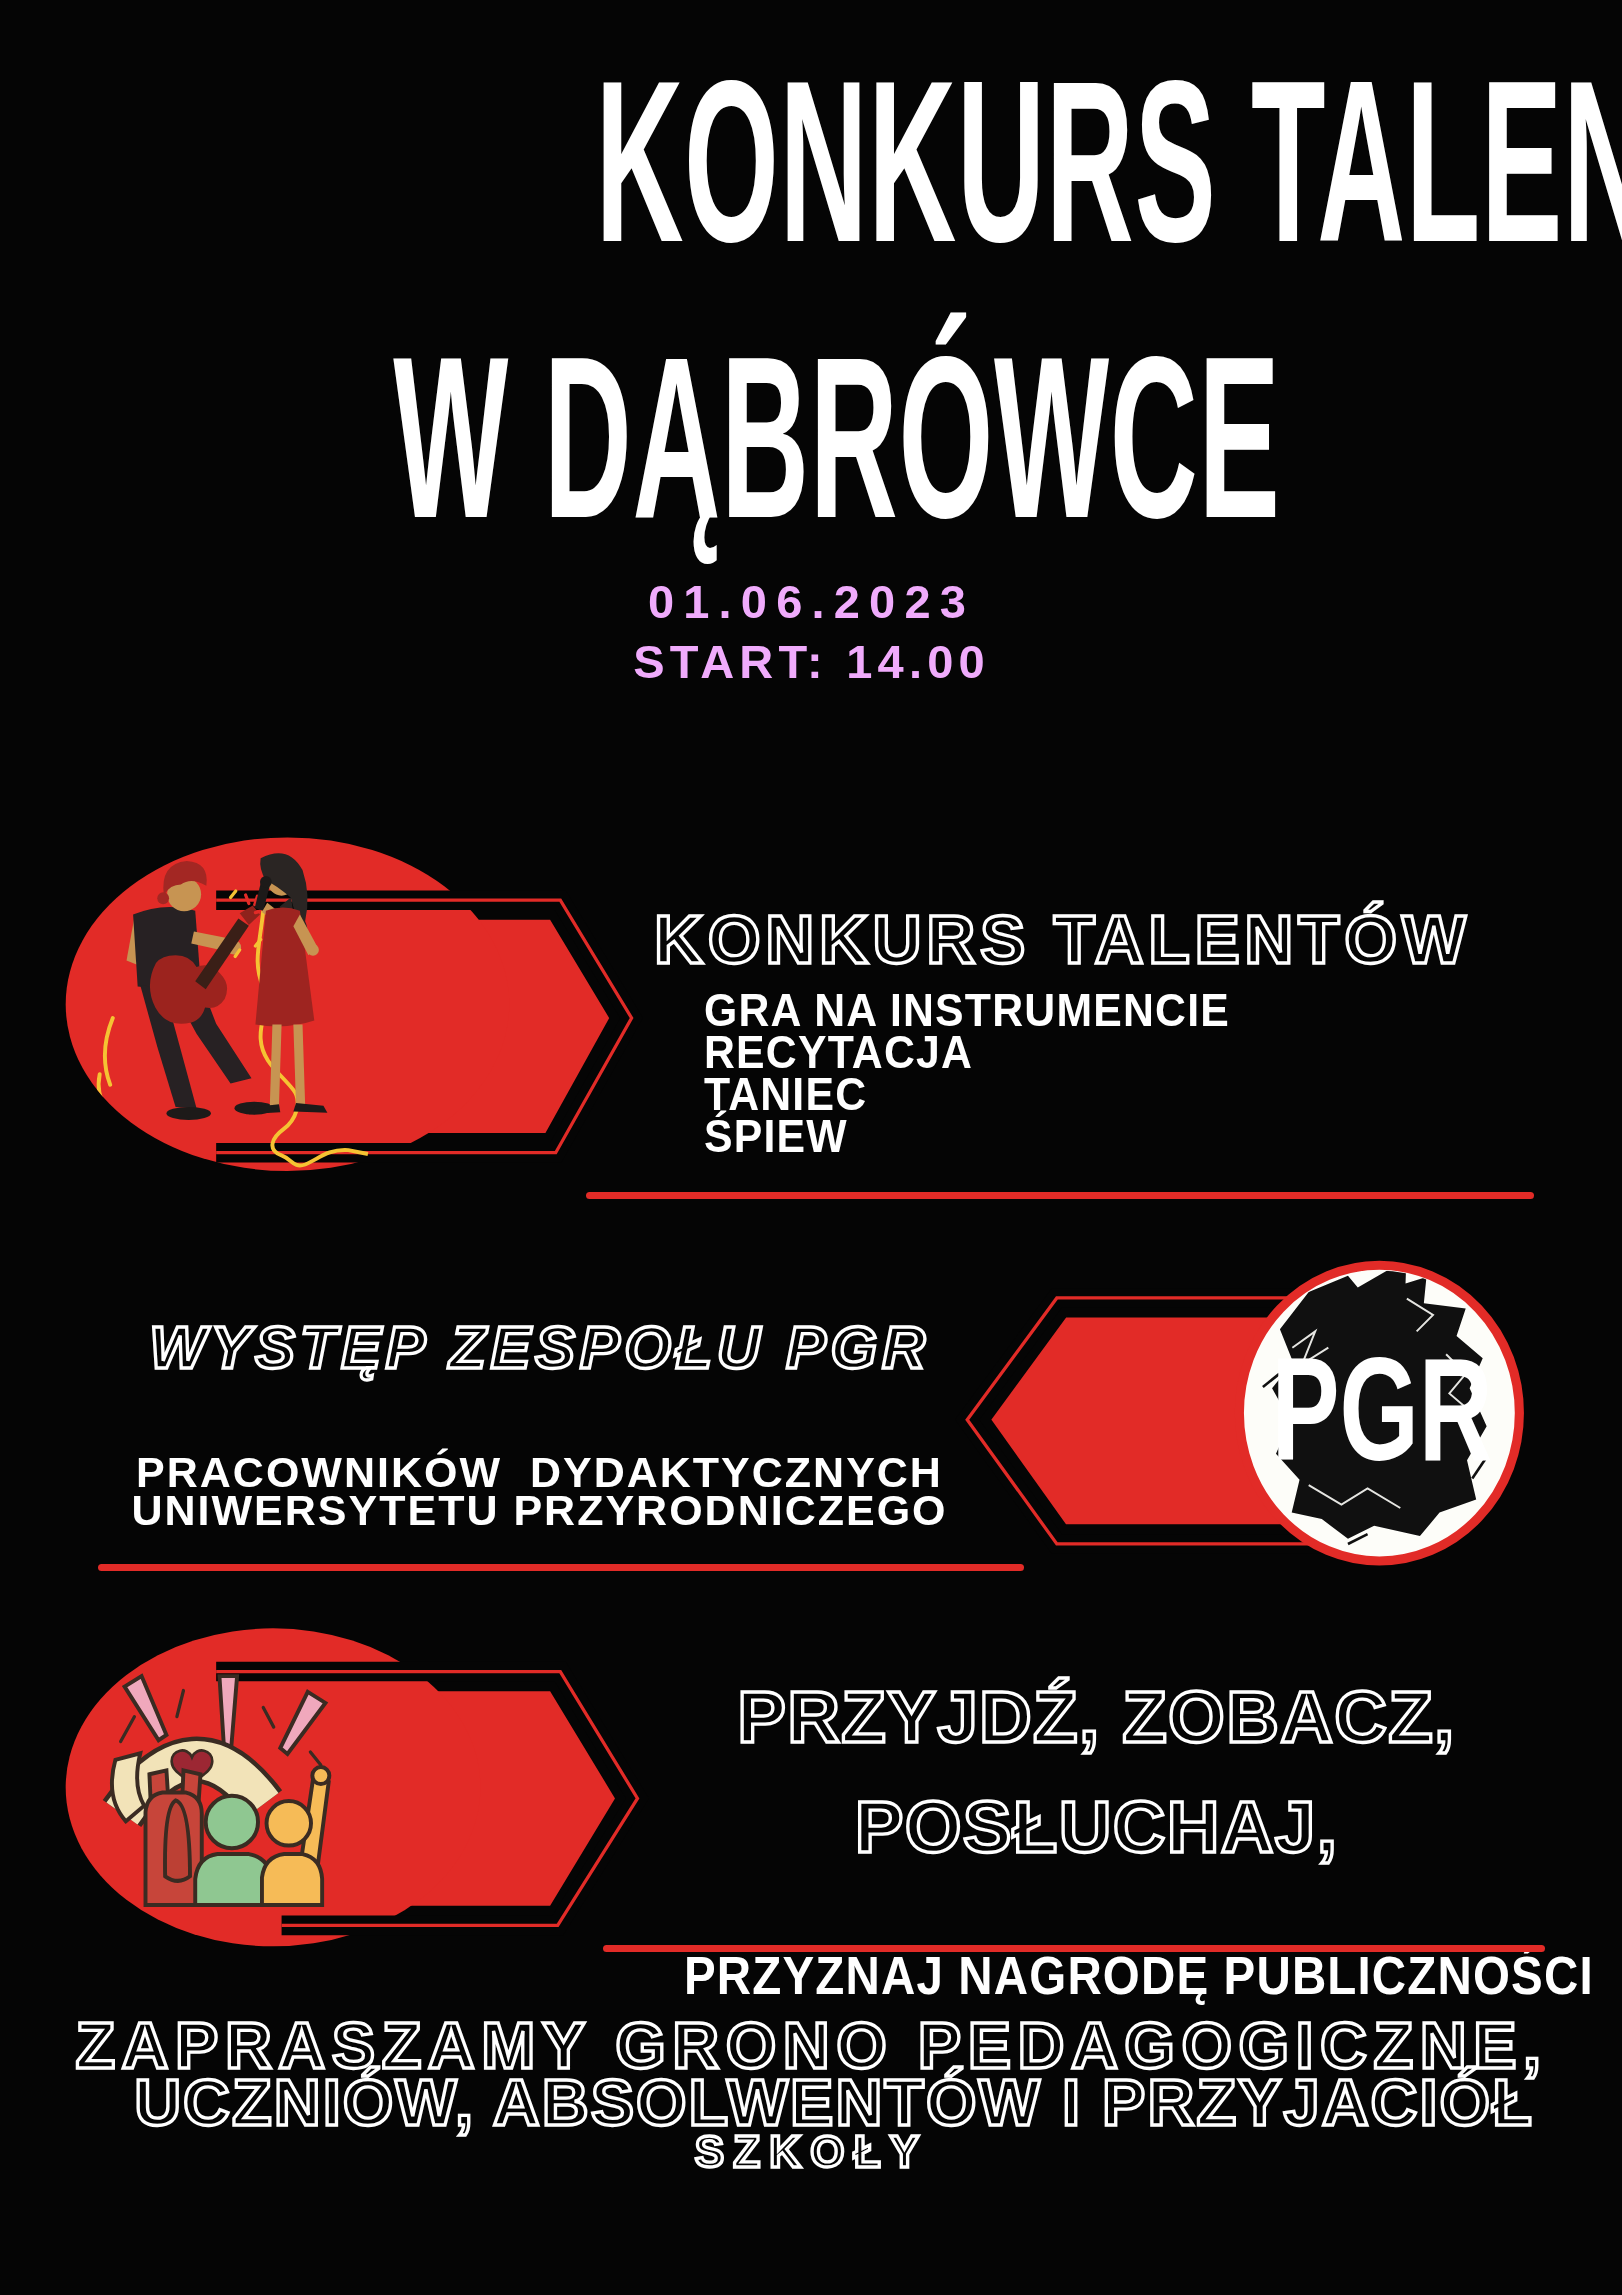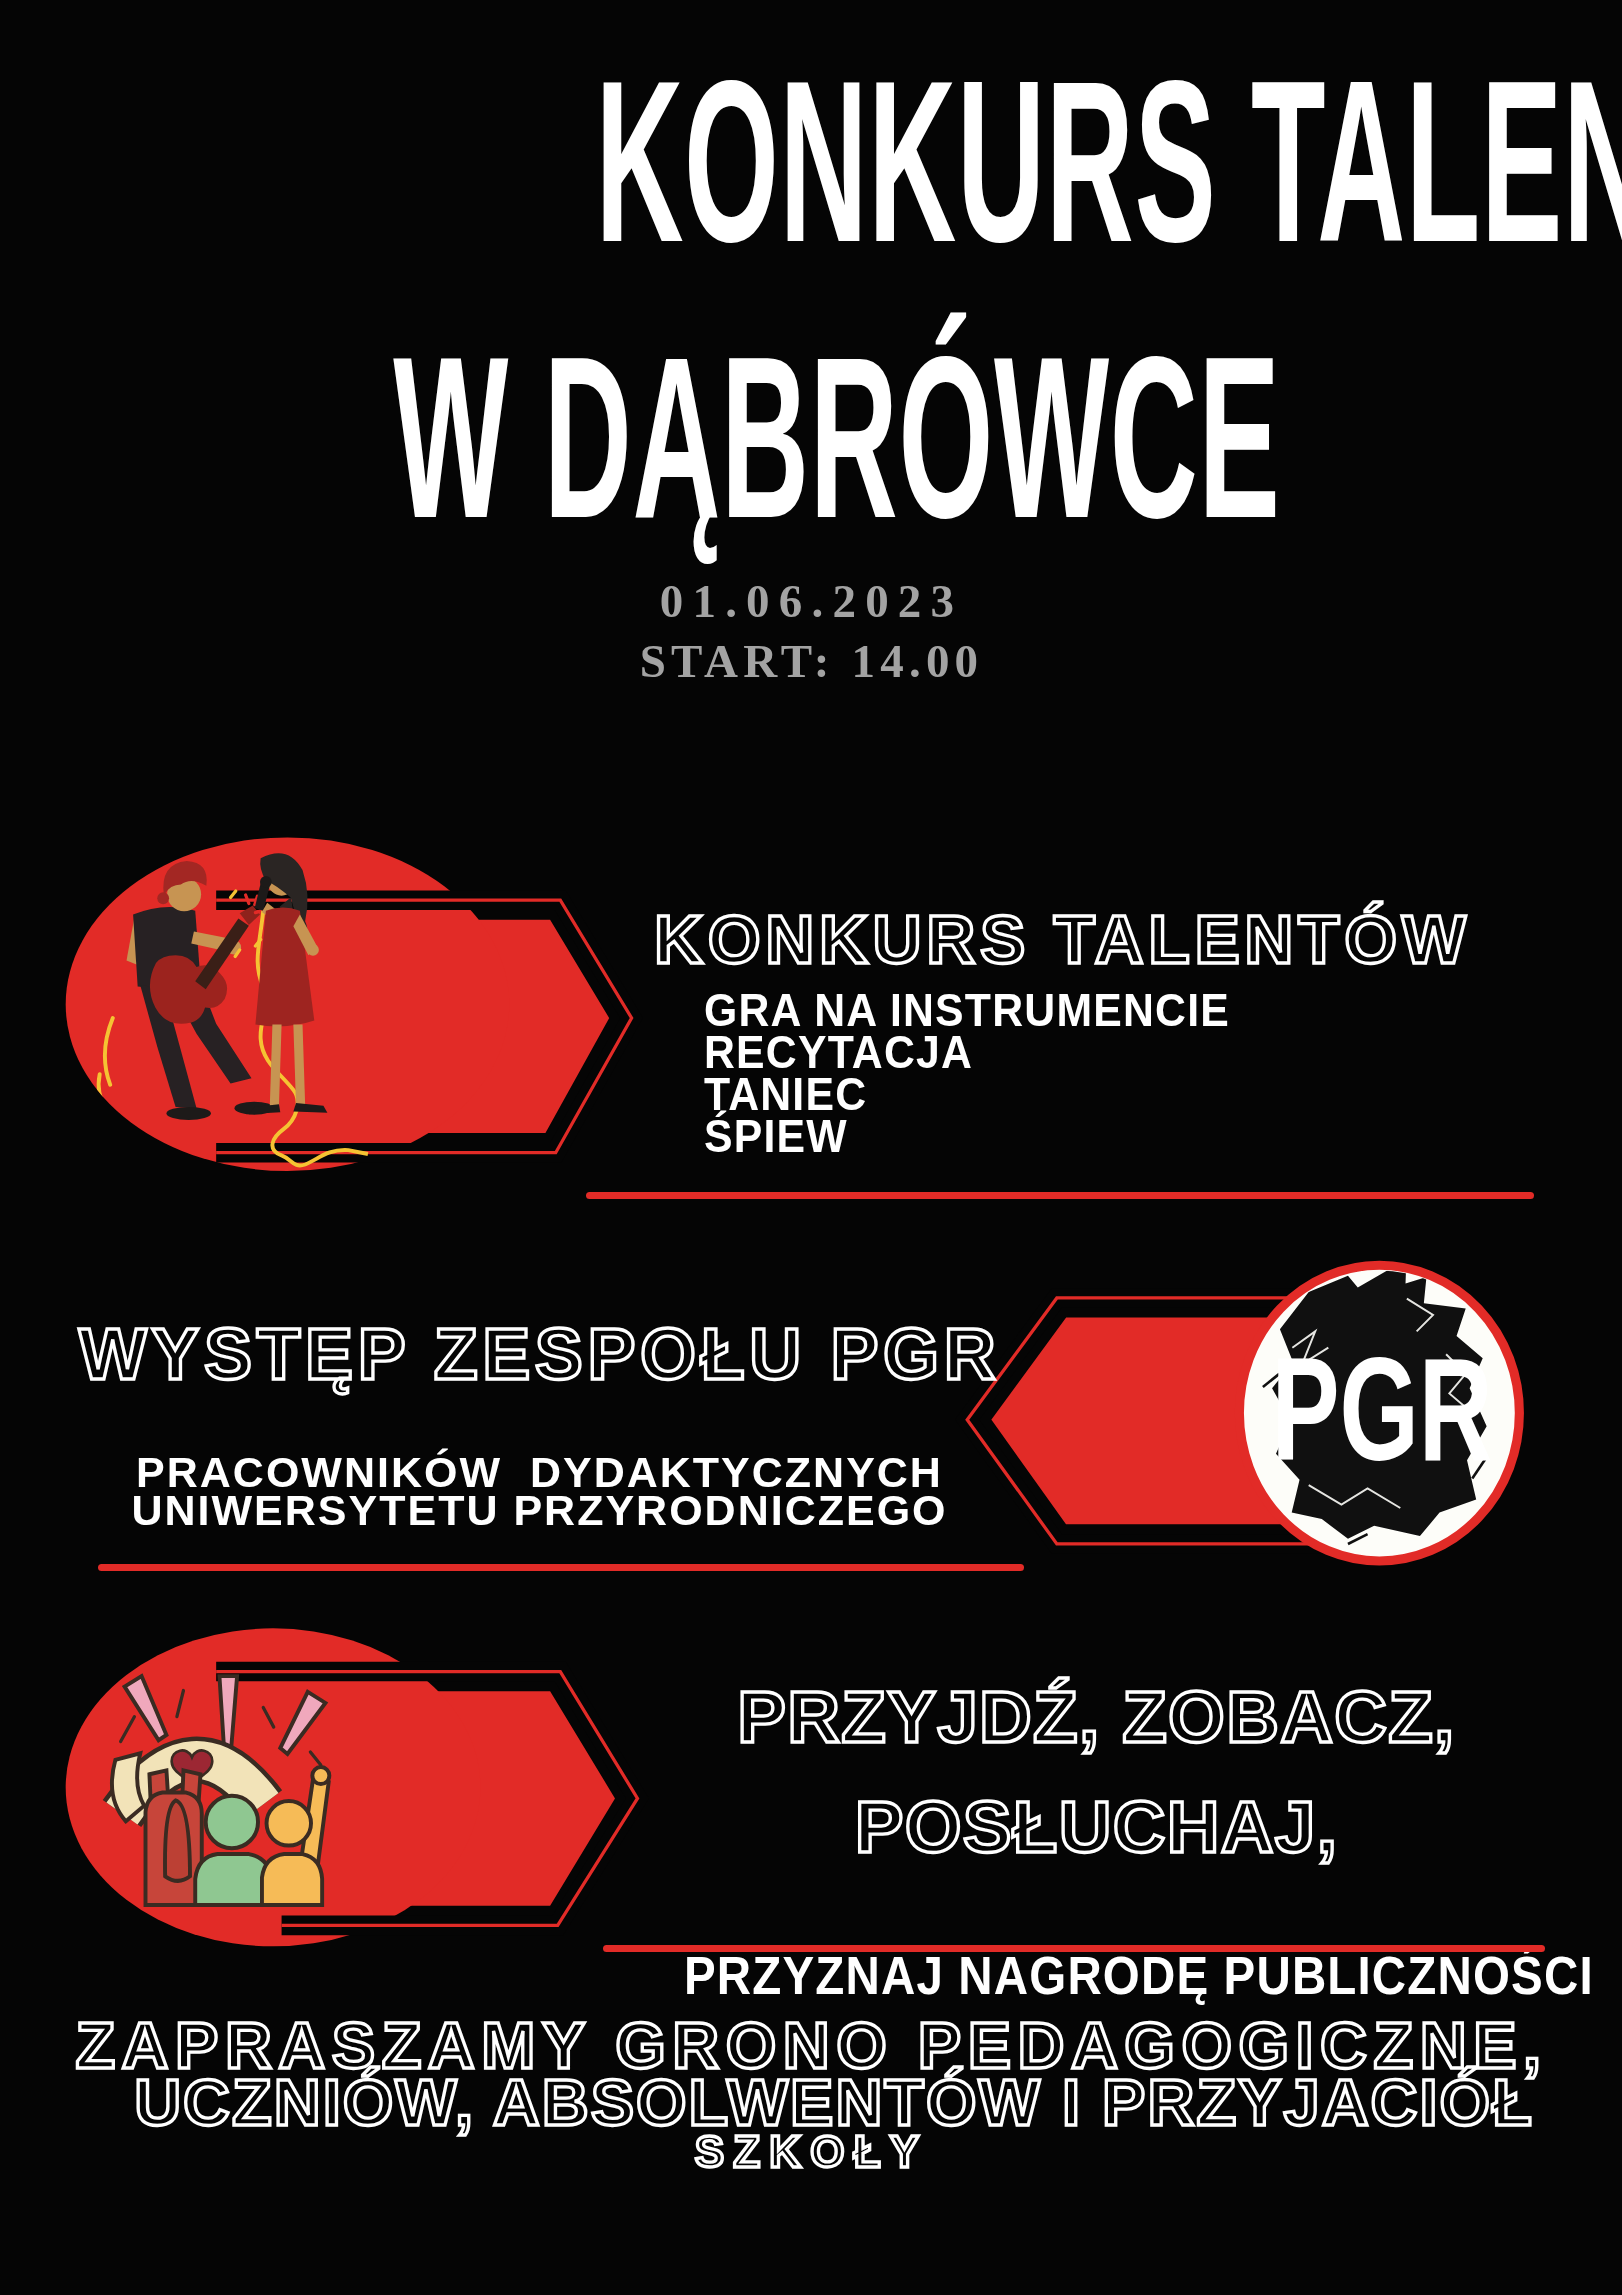--- a/index.html
+++ b/index.html
@@ -14,31 +14,31 @@
   .abs{position:absolute;}
   .center{left:0;right:0;text-align:center;}
   .nowrap{white-space:nowrap;}
   svg.layer{position:absolute;left:0;top:0;}
 
   
   .main-title{color:#ffffff;font-size:230px;line-height:1;}
   .main-title .squeeze{display:inline-block;transform:scaleX(0.53);transform-origin:center;white-space:nowrap;letter-spacing:1.3px;}
 
   
-  .info-line{color:#a3a3a3;font-size:47px;line-height:1;letter-spacing:5.2px;font-family:Liberation Serif, serif;}
+  .info-line{color:#f0abfc;font-size:47px;line-height:1;letter-spacing:5.2px;}
   .info-date{letter-spacing:9.2px;}
 
   
   .outline-text{
     color:#050505;
     -webkit-text-stroke:3.3px #ffffff;
     line-height:1;
   }
   .h-talent{font-size:68px;letter-spacing:4.6px;}
-  .h-band{font-size:72px;letter-spacing:4.6px;}
+  .h-band{font-size:60px;letter-spacing:4.6px;font-style:italic;}
   .h-aud{font-size:73px;letter-spacing:1.3px;}
   .h-footer1{font-size:65px;letter-spacing:6.5px;}
   .h-footer2{font-size:65px;letter-spacing:2px;}
   .h-footer3{font-size:44px;letter-spacing:9.2px;}
 
   
   .solid{color:#ffffff;line-height:1;}
   .talent-item{font-size:46px;letter-spacing:1.3px;transform:scaleX(0.93);transform-origin:left top;white-space:nowrap;line-height:42px;}
   .band-sub{font-size:43px;letter-spacing:2px;}
   .aud-sub{font-size:54px;letter-spacing:1.3px;}

